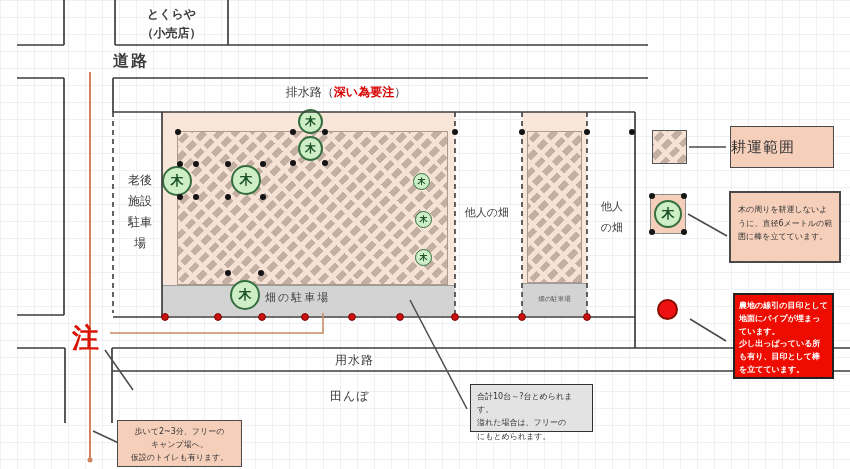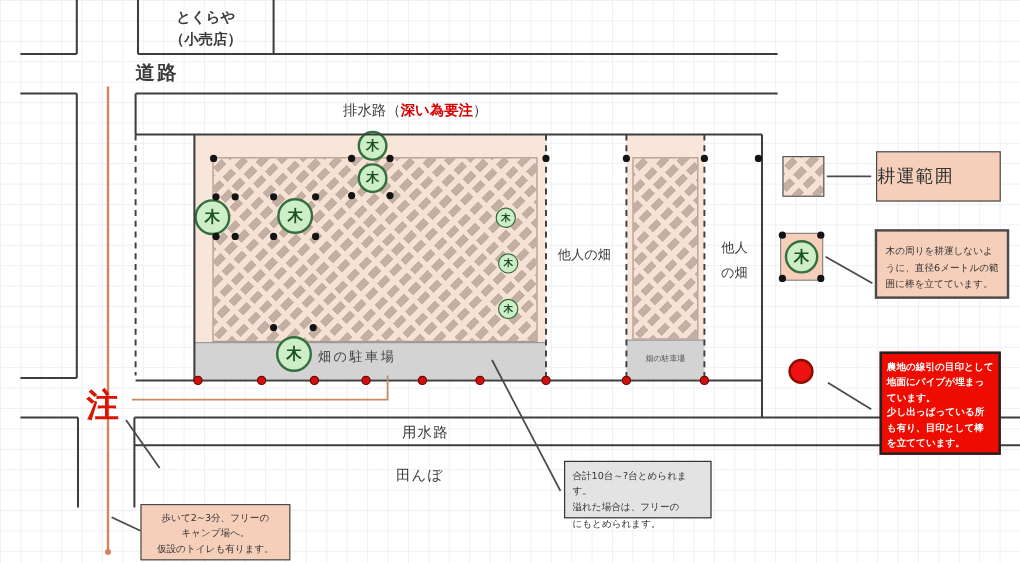--- a/index.html
+++ b/index.html
@@ -137,36 +137,40 @@
         <circle cx="587" cy="317" r="3.4"></circle>
     </g>
   </svg>
 
   <div class="abs lbl pre" style="left:115px;top:5px;width:113px;text-align:center;font-size:12px;line-height:1.55;font-weight:bold;">とくらや
 （小売店）</div>
   <div class="abs lbl" style="left:113px;top:50px;width:490px;font-size:16px;letter-spacing:2px;font-weight:bold;">道路</div>
   <div class="abs lbl" style="left:113px;top:84px;width:440px;text-align:center;font-size:12px;margin-left:13px;">
     <span>排水路（</span><span class="warn">深い為要注</span><span>）</span>
   </div>
+  <div class="abs lbl pre" style="left:123px;top:170px;width:34px;text-align:center;font-size:12px;line-height:1.75;">老後
+施設
+駐車
+場</div>
   <div class="abs lbl" style="left:265px;top:291px;font-size:11px;letter-spacing:2px;color:#444;">畑の駐車場</div>
   <div class="abs lbl" style="left:522px;top:295px;width:65px;text-align:center;font-size:6.5px;color:#555;">畑の駐車場</div>
   <div class="abs lbl" style="left:458px;top:206px;width:58px;text-align:center;font-size:11px;">他人の畑</div>
   <div class="abs lbl pre" style="left:593px;top:197px;width:38px;text-align:center;font-size:11px;line-height:1.9;">他人
 の畑</div>
   <div class="abs lbl" style="left:335px;top:352px;font-size:12px;letter-spacing:1px;">用水路</div>
   <div class="abs lbl" style="left:330px;top:388px;font-size:12px;letter-spacing:1px;">田んぼ</div>
   <div class="abs notemark" style="left:72px;top:320px;">注</div>
 
   <div class="abs peachbox pre" style="left:117px;top:420px;width:125px;height:47px;font-size:8px;line-height:1.65;text-align:center;padding-top:4px;">歩いて2~3分、フリーの
 キャンプ場へ。
 仮設のトイレも有ります。</div>
   <div class="abs graybox pre" style="left:470px;top:384px;width:123px;height:48px;font-size:8px;line-height:1.65;padding:5px 6px;">合計10台～?台とめられます。
 溢れた場合は、フリーの
 にもとめられます。</div>
 
   <div class="abs peachbox" style="left:730px;top:126px;width:104px;height:42px;display:flex;align-items:center;">
     <span style="font-size:15px;letter-spacing:1px;">耕運範囲</span>
   </div>
-  <div class="abs peachbox" style="left:729px;top:191px;width:112px;height:58px;font-size:8px;line-height:1.7;padding:10px 6px 4px 7px;border-width:2px;">木の周りを耕運しないように、直径6メートルの範囲に棒を立てています。</div>
+  <div class="abs peachbox" style="left:729px;top:191px;width:112px;height:72px;font-size:8px;line-height:1.7;padding:10px 6px 4px 7px;border-width:2px;">木の周りを耕運しないように、直径6メートルの範囲に棒を立てています。</div>
   <div class="abs redbox pre" style="left:733px;top:293px;width:101px;height:86px;font-size:8px;line-height:1.6;text-align:left;align-items:flex-start;justify-content:flex-start;padding:5px 4px;border-width:2px;">農地の線引の目印として地面にパイプが埋まっています。
 少し出っぱっている所も有り、目印として棒を立てています。</div>
 
 </div>
 
 </body></html>

